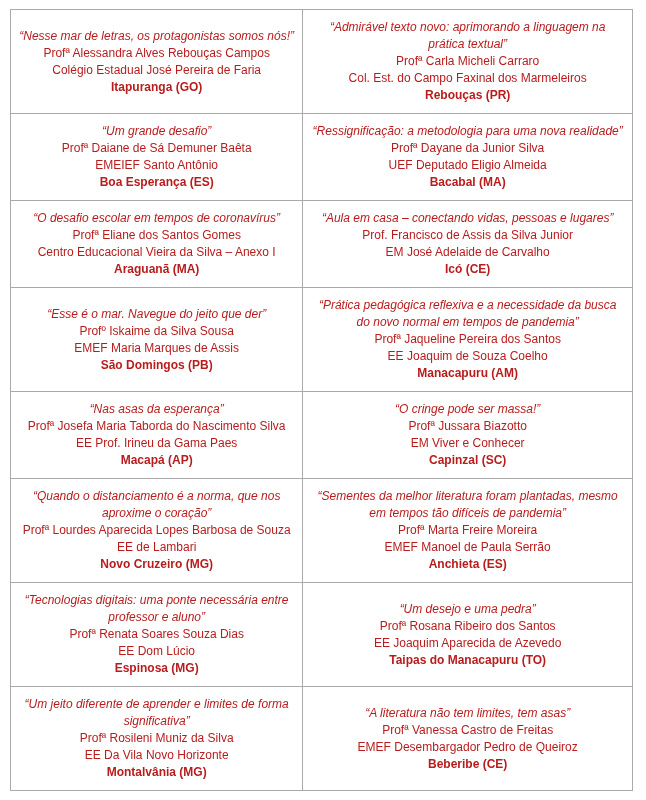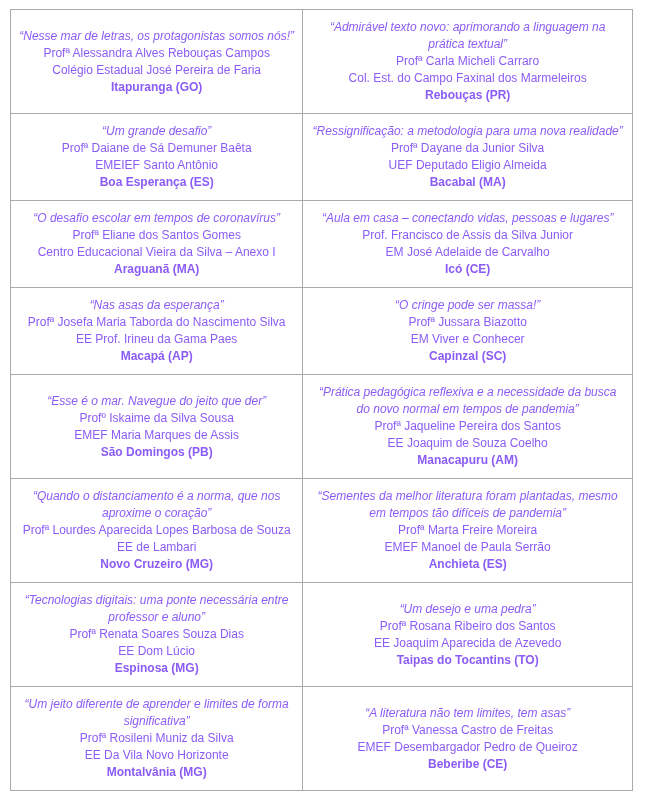--- a/index.html
+++ b/index.html
@@ -7,21 +7,21 @@
     padding: 0;
     background: #ffffff;
     width: 646px;
   }
   .page {
     width: 646px;
     height: 800px;
     box-sizing: border-box;
     padding: 9px 13px 10px 10px;
     font-family: "Liberation Sans", "DejaVu Sans", sans-serif;
-    color: #8b5cf6;
+    color: #b91c1c;
   }
   table.winners {
     border-collapse: collapse;
     width: 100%;
     table-layout: fixed;
   }
   table.winners col.col-left  { width: 47%; }
   table.winners col.col-right { width: 53%; }
   table.winners td {
     border: 1px solid #aaaaaa;
@@ -89,44 +89,44 @@
   </td>
           <td class="cell">
     <div class="quote">“Aula em casa – conectando vidas, pessoas e lugares”</div>
     <div class="professor">Prof. Francisco de Assis da Silva Junior</div>
     <div class="school">EM José Adelaide de Carvalho</div>
     <div class="city">Icó (CE)</div>
   </td>
         </tr>
         <tr>
           <td class="cell">
+    <div class="quote">“Esse é o mar. Navegue do jeito que der”</div>
+    <div class="professor">Profº Iskaime da Silva Sousa</div>
+    <div class="school">EMEF Maria Marques de Assis</div>
+    <div class="city">São Domingos (PB)</div>
+  </td>
+          <td class="cell">
+    <div class="quote">“Prática pedagógica reflexiva e a necessidade da busca do novo normal em tempos de pandemia”</div>
+    <div class="professor">Profª Jaqueline Pereira dos Santos</div>
+    <div class="school">EE Joaquim de Souza Coelho</div>
+    <div class="city">Manacapuru (AM)</div>
+  </td>
+        </tr>
+        <tr>
+          <td class="cell">
     <div class="quote">“Nas asas da esperança”</div>
     <div class="professor">Profª Josefa Maria Taborda do Nascimento Silva</div>
     <div class="school">EE Prof. Irineu da Gama Paes</div>
     <div class="city">Macapá (AP)</div>
   </td>
           <td class="cell">
     <div class="quote">“O cringe pode ser massa!”</div>
     <div class="professor">Profª Jussara Biazotto</div>
     <div class="school">EM Viver e Conhecer</div>
     <div class="city">Capinzal (SC)</div>
-  </td>
-        </tr>
-        <tr>
-          <td class="cell">
-    <div class="quote">“Esse é o mar. Navegue do jeito que der”</div>
-    <div class="professor">Profº Iskaime da Silva Sousa</div>
-    <div class="school">EMEF Maria Marques de Assis</div>
-    <div class="city">São Domingos (PB)</div>
-  </td>
-          <td class="cell">
-    <div class="quote">“Prática pedagógica reflexiva e a necessidade da busca do novo normal em tempos de pandemia”</div>
-    <div class="professor">Profª Jaqueline Pereira dos Santos</div>
-    <div class="school">EE Joaquim de Souza Coelho</div>
-    <div class="city">Manacapuru (AM)</div>
   </td>
         </tr>
         <tr>
           <td class="cell">
     <div class="quote">“Quando o distanciamento é a norma, que nos aproxime o coração”</div>
     <div class="professor">Profª Lourdes Aparecida Lopes Barbosa de Souza</div>
     <div class="school">EE de Lambari</div>
     <div class="city">Novo Cruzeiro (MG)</div>
   </td>
           <td class="cell">
@@ -140,21 +140,21 @@
           <td class="cell">
     <div class="quote">“Tecnologias digitais: uma ponte necessária entre professor e aluno”</div>
     <div class="professor">Profª Renata Soares Souza Dias</div>
     <div class="school">EE Dom Lúcio</div>
     <div class="city">Espinosa (MG)</div>
   </td>
           <td class="cell">
     <div class="quote">“Um desejo e uma pedra”</div>
     <div class="professor">Profª Rosana Ribeiro dos Santos</div>
     <div class="school">EE Joaquim Aparecida de Azevedo</div>
-    <div class="city">Taipas do Tocantins (TO)</div>
+    <div class="city">Taipas do Manacapuru (TO)</div>
   </td>
         </tr>
         <tr>
           <td class="cell">
     <div class="quote">“Um jeito diferente de aprender e limites de forma significativa”</div>
     <div class="professor">Profª Rosileni Muniz da Silva</div>
     <div class="school">EE Da Vila Novo Horizonte</div>
     <div class="city">Montalvânia (MG)</div>
   </td>
           <td class="cell">

